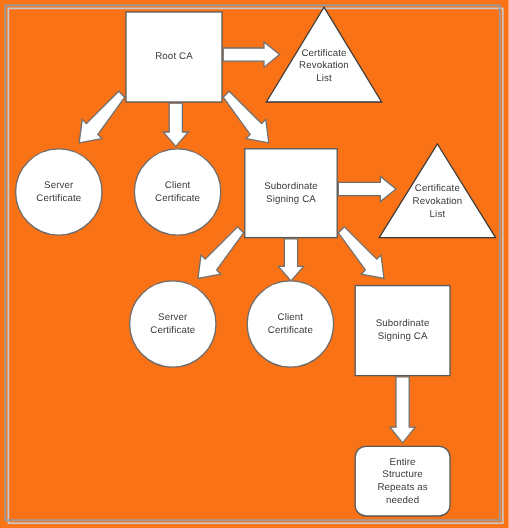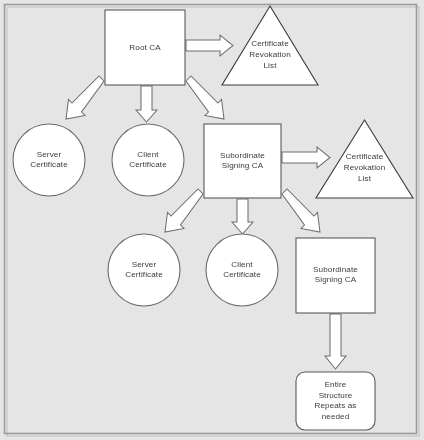--- a/index.html
+++ b/index.html
@@ -4,21 +4,21 @@
 <style>
   html, body {
     margin: 0;
     padding: 0;
     background: #ffffff;
   }
   #canvas {
     position: relative;
     width: 424px;
     height: 440px;
-    background: #e5e5e5;
+    background: #f97316;
     font-family: "Liberation Sans", sans-serif;
     overflow: hidden;
   }
   #diagram-svg {
     position: absolute;
     left: 0;
     top: 0;
     width: 424px;
     height: 440px;
   }

